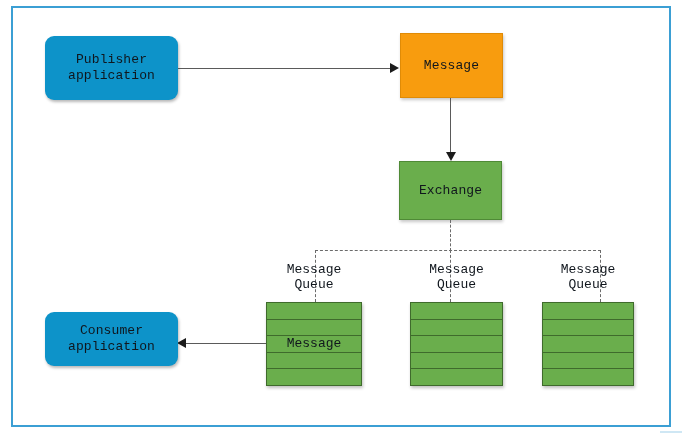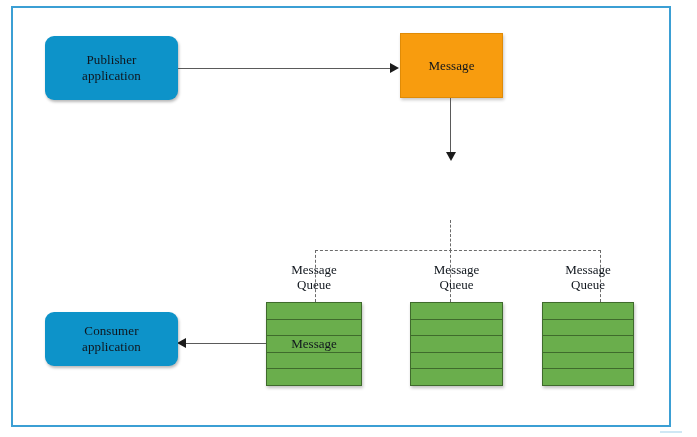--- a/index.html
+++ b/index.html
@@ -5,21 +5,21 @@
   html, body {
     margin: 0;
     padding: 0;
     background: #ffffff;
   }
   #canvas {
     position: relative;
     width: 697px;
     height: 437px;
     background: #ffffff;
-    font-family: Liberation Serif, serif;
+    font-family: Liberation Mono, monospace;
     overflow: hidden;
   }
   
   #frame {
     position: absolute;
     left: 11px;
     top: 6px;
     width: 660px;
     height: 421px;
     border: 2px solid #3b9fd4;
@@ -146,20 +146,23 @@
   <div class="solid-line h-line" style="left:178px; top:68px; width:214px;"></div>
   <div class="arrow-right" style="left:390px; top:63px;"></div>
 
   <div class="node msg-box" style="left:400px; top:33px; width:103px; height:65px;">
     <span>Message</span>
   </div>
 
   <div class="solid-line v-line" style="left:450px; top:98px; height:56px;"></div>
   <div class="arrow-down" style="left:446px; top:152px;"></div>
 
+  <div class="node exch-box" style="left:399px; top:161px; width:103px; height:59px;">
+    <span>Exchange</span>
+  </div>
 
   <div class="dash-v" style="left:450px; top:220px; height:31px;"></div>
   <div class="dash-h" style="left:315px; top:250px; width:286px;"></div>
   <div class="dash-v" style="left:315px; top:250px; height:52px;"></div>
   <div class="dash-v" style="left:450px; top:250px; height:52px;"></div>
   <div class="dash-v" style="left:600px; top:250px; height:52px;"></div>
 
   <div class="queue-label" style="left:266px; top:262px; width:96px;">Message
 Queue</div>
   <div class="queue-label" style="left:410px; top:262px; width:93px;">Message

